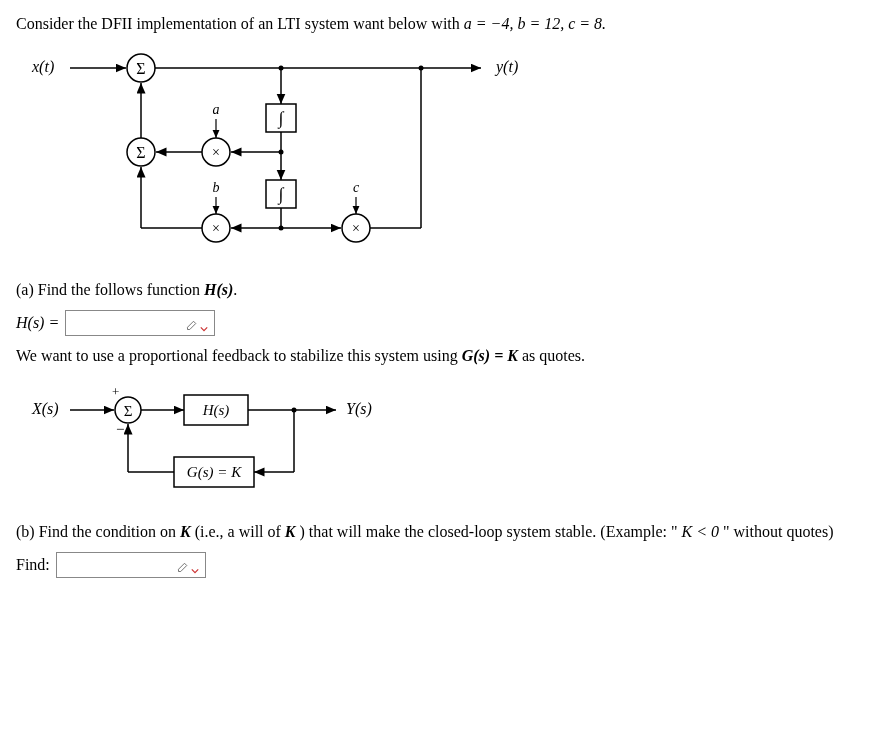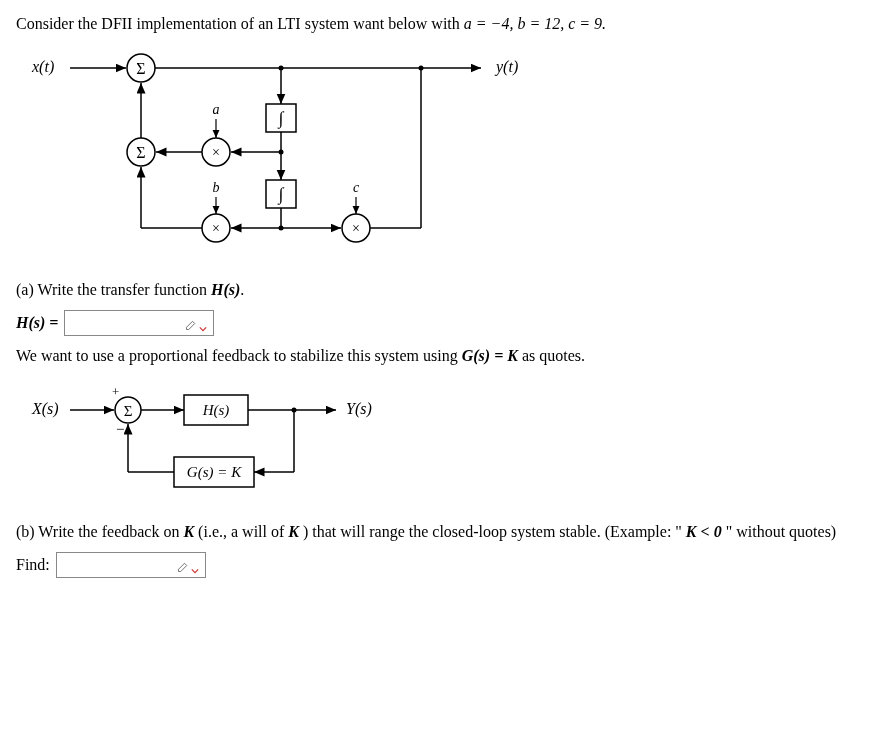--- a/index.html
+++ b/index.html
@@ -5,21 +5,21 @@
   body {
     font-family: Georgia, 'Times New Roman', serif;
     font-size: 16px;
     color: #000;
     margin: 0;
     padding: 12px 16px;
     width: 893px;
     box-sizing: border-box;
     background: #fff;
   }
-  .mathvar { font-style: italic; font-family: 'Times New Roman', serif; font-weight: bold; }
+  .mathvar { font-style: italic; font-family: 'Times New Roman', serif; }
   .problem-text { line-height: 1.5; margin-bottom: 8px; }
   .diagram { margin: 6px 0 10px 10px; }
   .row { display: flex; align-items: center; gap: 6px; margin: 8px 0; }
   .answer-input {
     border: 1px solid #888;
     width: 150px;
     height: 26px;
     display: inline-flex;
     align-items: center;
     justify-content: flex-end;
@@ -36,21 +36,21 @@
     width: 8px; height: 8px; margin-left: 2px;
     display: inline-block;
   }
   svg text { font-family: 'Times New Roman', serif; }
 </style>
 </head>
 <body>
 
 <div class="problem-text">
   <span>Consider the DFII implementation of an LTI system want below with </span>
-  <span class="mathvar" style="font-weight:normal;">a = −4, b = 12, c = 9.</span>
+  <span class="mathvar" style="font-weight:normal;">a = −4, b = 12, c = 8.</span>
 </div>
 
 <div class="diagram">
 <svg width="520" height="220" viewBox="0 0 520 220">
   <defs>
     <marker id="arrow" markerWidth="8" markerHeight="8" refX="7" refY="3" orient="auto">
       <path d="M0,0 L7,3 L0,6 Z" fill="#000"></path>
     </marker>
   </defs>
 
@@ -109,21 +109,21 @@
   <text x="330" y="148" text-anchor="middle" font-style="italic" font-size="14">c</text>
   <line x1="330" y1="153" x2="330" y2="170" stroke="#000" stroke-width="1.2" marker-end="url(#arrow)"></line>
 
   <line x1="344" y1="184" x2="395" y2="184" stroke="#000" stroke-width="1.5"></line>
   <line x1="395" y1="184" x2="395" y2="24" stroke="#000" stroke-width="1.5"></line>
   <circle cx="395" cy="24" r="2.5" fill="#000"></circle>
 </svg>
 </div>
 
 <div class="problem-text">
-  <span>(a) Write the transfer function </span>
+  <span>(a) Find the follows function </span>
   <span class="mathvar" style="font-weight:bold;">H(s)</span><span>.</span>
 </div>
 
 <div class="row">
   <span class="mathvar">H(s) =</span>
   <div class="answer-input">
     <span class="pencil-icon">
       <svg viewBox="0 0 16 16">
           <path d="M2 11 L10 3 L13 6 L5 14 L2 14 Z" fill="none" stroke="#666" stroke-width="1.2"></path>
         </svg>
@@ -171,25 +171,25 @@
 
   <rect x="148" y="81" width="80" height="30" fill="#fff" stroke="#000" stroke-width="1.5"></rect>
   <text x="188" y="101" text-anchor="middle" font-style="italic" font-size="15">G(s) = K</text>
 
   <line x1="148" y1="96" x2="102" y2="96" stroke="#000" stroke-width="1.5"></line>
   <line x1="102" y1="96" x2="102" y2="48" stroke="#000" stroke-width="1.5" marker-end="url(#arrow2)"></line>
 </svg>
 </div>
 
 <div class="problem-text">
-  <span>(b) Write the feedback on </span>
+  <span>(b) Find the condition on </span>
   <span class="mathvar" style="font-weight:bold;">K</span>
   <span> (i.e., a will of </span>
   <span class="mathvar" style="font-weight:bold;">K</span>
-  <span>) that will range the closed-loop system stable. (Example: "</span>
+  <span>) that will make the closed-loop system stable. (Example: "</span>
   <span class="mathvar">K &lt; 0</span>
   <span>" without quotes)</span>
 </div>
 
 <div class="row">
   <span>Find:</span>
   <div class="answer-input">
     <span class="pencil-icon">
       <svg viewBox="0 0 16 16">
           <path d="M2 11 L10 3 L13 6 L5 14 L2 14 Z" fill="none" stroke="#666" stroke-width="1.2"></path>

